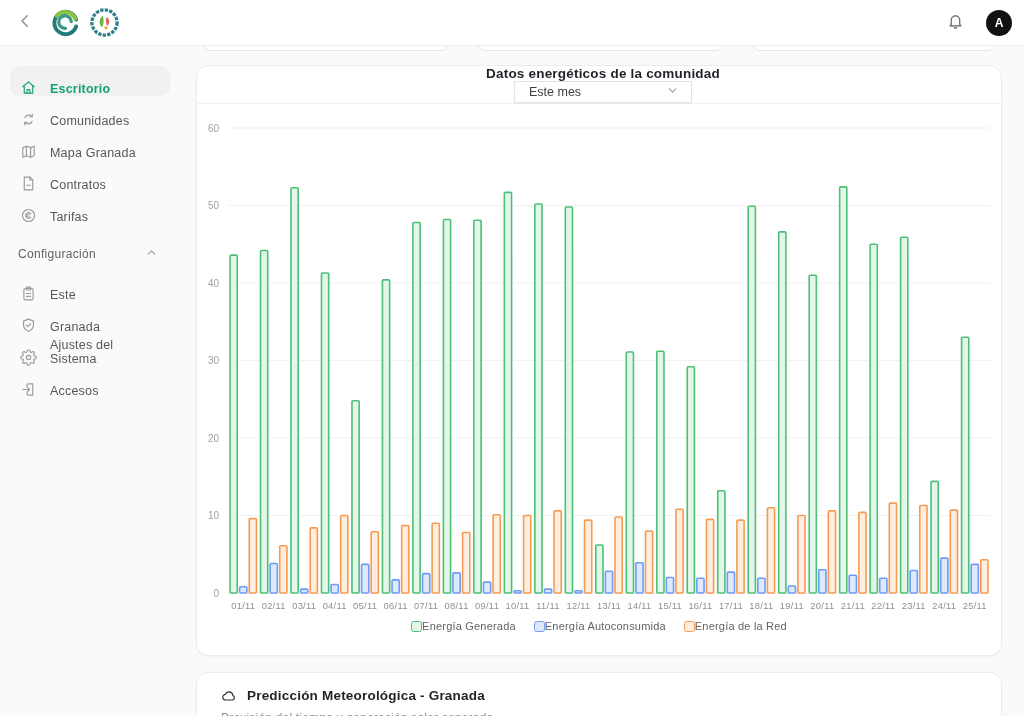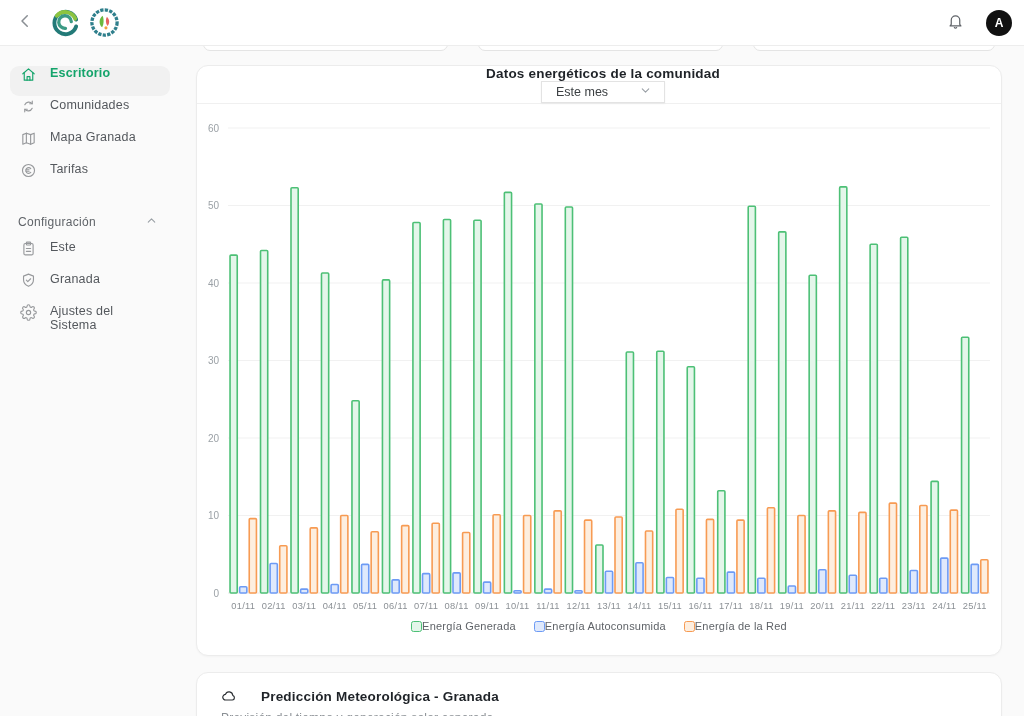--- a/index.html
+++ b/index.html
@@ -16,21 +16,21 @@
   .logo { width:31px; height:31px; margin-right:8px; display:flex; align-items:center; }
   .topbar-spacer { flex:1; }
   .bell { margin-right:18px; color:#5f6368; }
   .avatar { width:26px; height:26px; border-radius:50%; background:#111;
     color:#fff; font-size:12px; font-weight:700; display:flex; align-items:center;
     justify-content:center; cursor:pointer; }
 
   
   .sidebar { position:absolute; top:46px; left:0; width:188px; bottom:0;
     background:#fafafa; padding-top:20px; z-index:20; }
-  .nav-item { display:flex; align-items:flex-start; gap:13px; height:30px;
+  .nav-item { display:flex; align-items:flex-end; gap:13px; height:30px;
     margin:0 18px 2px 10px; padding:0 10px; border-radius:9px; cursor:pointer;
     color:#54585d; font-size:12.5px; letter-spacing:.2px; }
   .nav-item .ic { display:flex; color:#97999c; }
   .nav-item.active { background:#f1f1f1; color:#14a46b; font-weight:700; }
   .nav-item.active .ic { color:#14a46b; }
   .config-header { display:flex; align-items:center; justify-content:space-between;
     margin:22px 30px 10px 18px; color:#5f6368; font-size:12px; letter-spacing:.3px;
     cursor:pointer;gap:16px; }
   .config-header .ic { color:#9aa0a6; }
 
@@ -40,33 +40,33 @@
   .ghost-card { position:absolute; top:-9px; height:14px; background:#fff;
     border:1px solid #e4e4e4; border-radius:10px; }
 
   .card { background:#fff; border:1px solid #ececec; border-radius:12px;
     box-shadow:0 1px 2px rgba(0,0,0,.03); }
   .chart-card { margin:19px 22px 0 8px; height:591px; overflow:hidden; }
   .chart-card-header { height:38px; display:flex; align-items:center;
     justify-content:space-between; padding:0 16px 0 24px; border-bottom:1px solid #f0f0f0;flex-direction:column; }
   .chart-title { font-size:13.5px; font-weight:700; color:#1f2328; letter-spacing:.2px; }
   .select-pill { display:flex; align-items:center; justify-content:space-between;
-    width:124px; height:30px; padding:0 12px 0 14px; background:#fff;
+    width:178px; height:30px; padding:0 12px 0 14px; background:#fff;
     border:1px solid #e3e3e3; border-radius:0; cursor:pointer;
     font-size:12.5px; color:#3c4043; box-shadow:0 1px 2px rgba(0,0,0,.04); }
   .select-pill .ic { color:#9aa0a6; }
 
   .chart-region { position:relative; }
   .legend { display:flex; justify-content:center; gap:18px; margin-top:2px; }
   .legend-item { display:flex; align-items:center; cursor:pointer;
     font-size:11px; color:#5f6368; letter-spacing:.2px; }
   .legend-swatch { width:11px; height:11px; border-radius:2.5px; border:1.5px solid; }
 
   .weather-card { margin:16px 22px 0 8px; height:140px; padding:15px 24px; }
-  .weather-title-row { display:flex; align-items:center; gap:24px; }
+  .weather-title-row { display:flex; align-items:flex-start; gap:10px; }
   .weather-title { font-size:13.5px; font-weight:700; color:#1f2328; letter-spacing:.2px; }
   .weather-subtitle { margin-top:7px; font-size:12px; color:#8b9095; letter-spacing:.2px; }
   .cloud-ic { color:#2b2f33; display:flex; }
 </style>
 </head>
 <body>
 
 <header class="topbar">
   <button class="icon-btn back-btn">
     <span class="ic">
@@ -136,20 +136,30 @@
             <path d="M9 4.5 L4 6.5 V20 L9 18 L15 20 L20 18 V4.5 L15 6.5 L9 4.5 Z"></path>
             <path d="M9 4.5 V18"></path>
             <path d="M15 6.5 V20"></path>
           </svg>
         </span>
         <span>Mapa Granada</span>
       </div>
       <div class="nav-item">
         <span class="ic">
           <svg width="17" height="17" viewBox="0 0 24 24" fill="none" stroke="currentColor" stroke-width="1.6" stroke-linecap="round" stroke-linejoin="round">
+            <path d="M6 3 h8 l4 4 v14 H6 Z"></path>
+            <path d="M14 3 v4 h4"></path>
+            <path d="M9.5 14.5 h5"></path>
+          </svg>
+        </span>
+        <span>Contratos</span>
+      </div>
+      <div class="nav-item">
+        <span class="ic">
+          <svg width="17" height="17" viewBox="0 0 24 24" fill="none" stroke="currentColor" stroke-width="1.6" stroke-linecap="round" stroke-linejoin="round">
             <circle cx="12" cy="12" r="8.5"></circle>
             <path d="M15.2 9.3 a4 4 0 1 0 0 5.4"></path>
             <path d="M8.6 11 h4.2"></path>
             <path d="M8.6 13 h4.2"></path>
           </svg>
         </span>
         <span>Tarifas</span>
       </div>
     </nav>
 
@@ -184,20 +194,30 @@
         <span>Granada</span>
       </div>
       <div class="nav-item">
         <span class="ic">
           <svg width="17" height="17" viewBox="0 0 24 24" fill="none" stroke="currentColor" stroke-width="1.6" stroke-linecap="round" stroke-linejoin="round">
             <circle cx="12" cy="12" r="3"></circle>
             <path d="M19.4 15a1.65 1.65 0 0 0 .33 1.82l.06.06a2 2 0 0 1-2.83 2.83l-.06-.06a1.65 1.65 0 0 0-1.82-.33 1.65 1.65 0 0 0-1 1.51V21a2 2 0 0 1-4 0v-.09A1.65 1.65 0 0 0 9 19.4a1.65 1.65 0 0 0-1.82.33l-.06.06a2 2 0 0 1-2.83-2.83l.06-.06a1.65 1.65 0 0 0 .33-1.82 1.65 1.65 0 0 0-1.51-1H3a2 2 0 0 1 0-4h.09A1.65 1.65 0 0 0 4.6 9a1.65 1.65 0 0 0-.33-1.82l-.06-.06a2 2 0 0 1 2.83-2.83l.06.06a1.65 1.65 0 0 0 1.82.33H9a1.65 1.65 0 0 0 1-1.51V3a2 2 0 0 1 4 0v.09a1.65 1.65 0 0 0 1 1.51 1.65 1.65 0 0 0 1.82-.33l.06-.06a2 2 0 0 1 2.83 2.83l-.06.06a1.65 1.65 0 0 0-.33 1.82V9a1.65 1.65 0 0 0 1.51 1H21a2 2 0 0 1 0 4h-.09a1.65 1.65 0 0 0-1.51 1z"></path>
           </svg>
         </span>
         <span>Ajustes del Sistema</span>
+      </div>
+      <div class="nav-item">
+        <span class="ic">
+          <svg width="17" height="17" viewBox="0 0 24 24" fill="none" stroke="currentColor" stroke-width="1.6" stroke-linecap="round" stroke-linejoin="round">
+            <path d="M10 8 V6 a2 2 0 0 1 2-2 h6 v16 h-6 a2 2 0 0 1 -2-2 v-2"></path>
+            <path d="M4 12 h9"></path>
+            <path d="M10.5 9 L13.5 12 L10.5 15"></path>
+          </svg>
+        </span>
+        <span>Accesos</span>
       </div>
     </nav>
 </aside>
 
 <main class="content">
 
   <div class="ghost-card" style="left:15px;width:245px;"></div>
   <div class="ghost-card" style="left:290px;width:245px;"></div>
   <div class="ghost-card" style="left:565px;width:242px;"></div>
 

